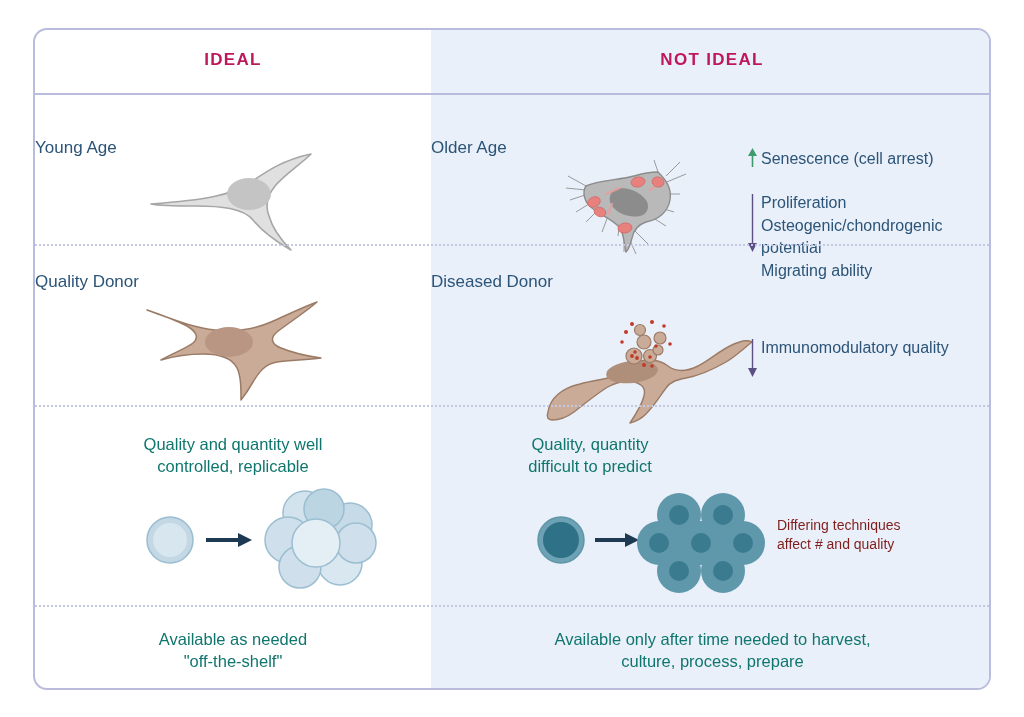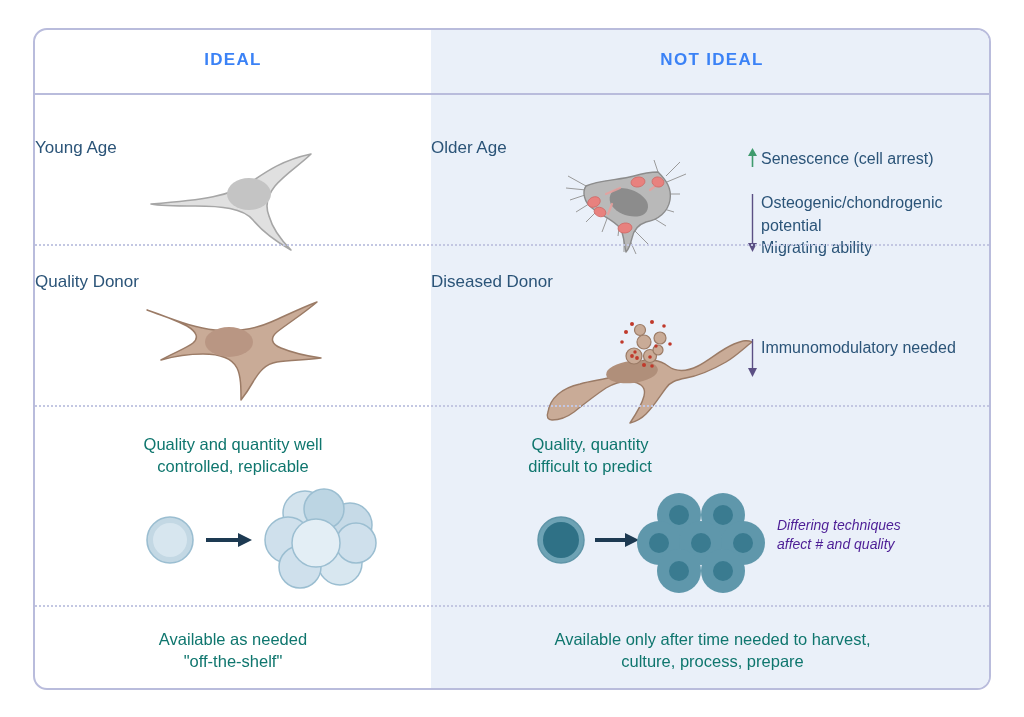--- a/index.html
+++ b/index.html
@@ -51,21 +51,21 @@
     width: 100%;
     height: 2px;
     background: #b9bcdc;
   }
   .head-label {
     position: absolute;
     top: 20px;
     font-size: 17px;
     font-weight: bold;
     letter-spacing: 1.3px;
-    color: #3b82f6;
+    color: #be185d;
     text-align: center;
   }
   .head-ideal { left: 0; width: 396px; }
   .head-notideal { left: 396px; width: 562px; }
 
   
   .row-divider {
     position: absolute;
     left: 0;
     width: 100%;
@@ -86,23 +86,22 @@
     position: absolute;
     font-size: 16.5px;
     line-height: 1.35;
     color: #0f766e;
     text-align: center;
   }
   .ltext {
     position: absolute;
     font-size: 14px;
     line-height: 1.35;
-    color: #4c1d95;
+    color: #7f1d1d;
     text-align: left;
-    font-style: italic;
   }
 
   
   .annot {
     position: absolute;
     font-size: 16px;
     line-height: 1.42;
     color: #2b5478;
   }
   .annot-row {
@@ -191,20 +190,21 @@
 
     <div class="annot" style="left:710px; top:162px; width:255px;">
       <div class="annot-row">
         <div class="annot-arrow">
           <svg width="11" height="60" viewBox="0 0 11 60">
             <line x1="5.5" y1="2" x2="5.5" y2="52" stroke="#5b4f84" stroke-width="1.4"></line>
             <path d="M5.5 60 L10 51 L1 51 Z" fill="#5b4f84"></path>
           </svg>
         </div>
         <div class="annot-text">
+          <div>Proliferation</div>
           <div>Osteogenic/chondrogenic potential</div>
           <div>Migrating ability</div>
         </div>
       </div>
     </div>
   </div>
 
   <div class="row-divider" style="top:214px;"></div>
 
   <div>
@@ -262,21 +262,21 @@
 
     <div class="annot" style="left:710px; top:307px; width:250px;">
       <div class="annot-row">
         <div class="annot-arrow">
           <svg width="11" height="40" viewBox="0 0 11 40">
             <line x1="5.5" y1="2" x2="5.5" y2="32" stroke="#5b4f84" stroke-width="1.4"></line>
             <path d="M5.5 40 L10 31 L1 31 Z" fill="#5b4f84"></path>
           </svg>
         </div>
         <div class="annot-text">
-          <div>Immunomodulatory needed</div>
+          <div>Immunomodulatory quality</div>
         </div>
       </div>
     </div>
   </div>
 
   <div class="row-divider" style="top:375px;"></div>
 
   <div>
     <div class="ctext" style="left:40px; top:403px; width:316px; white-space:pre-line;">Quality and quantity well
 controlled, replicable</div>

